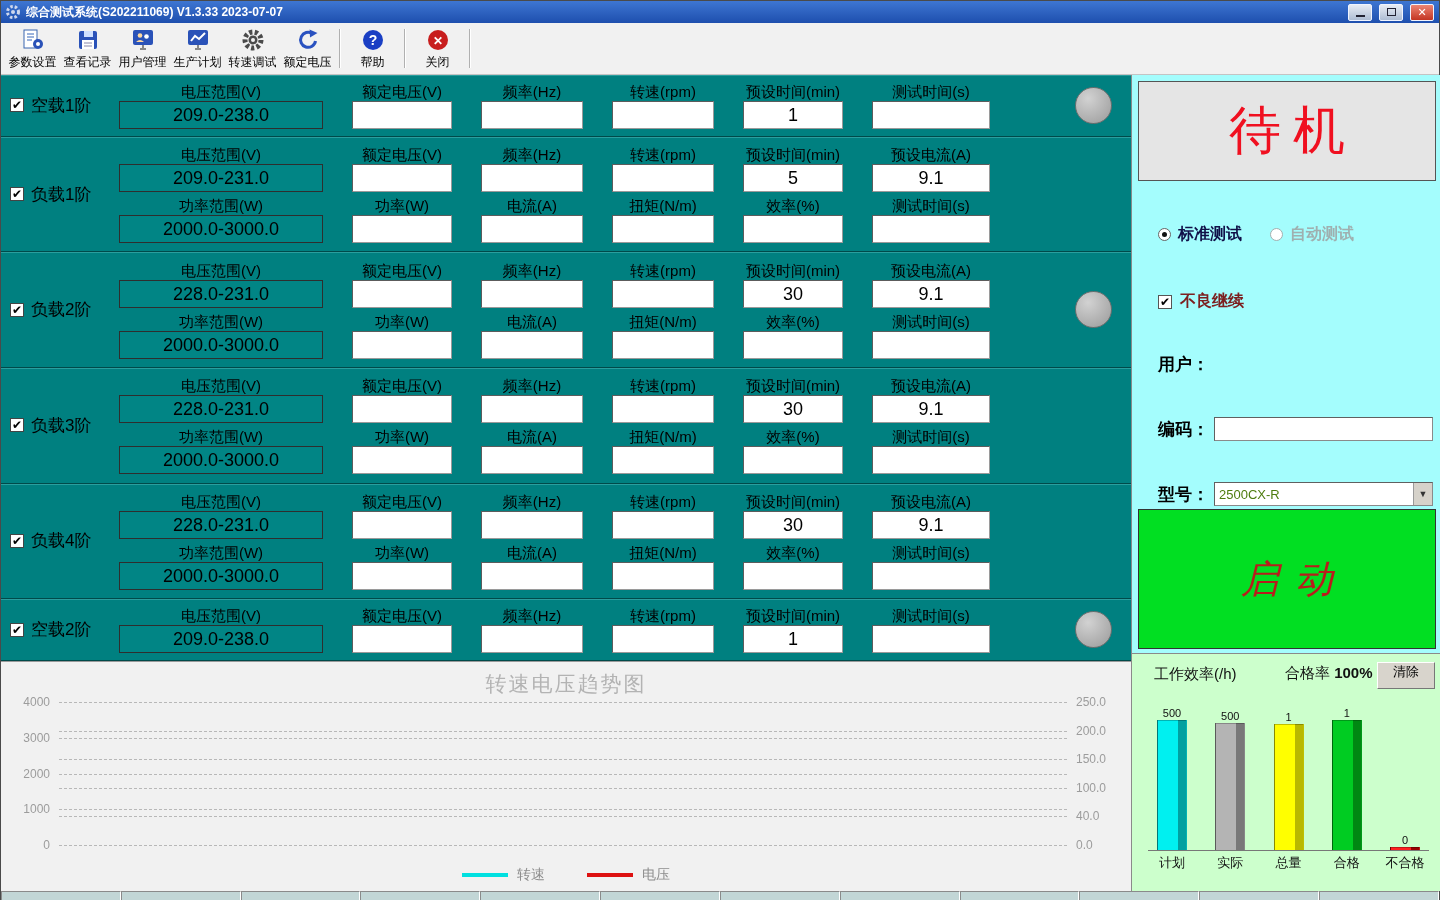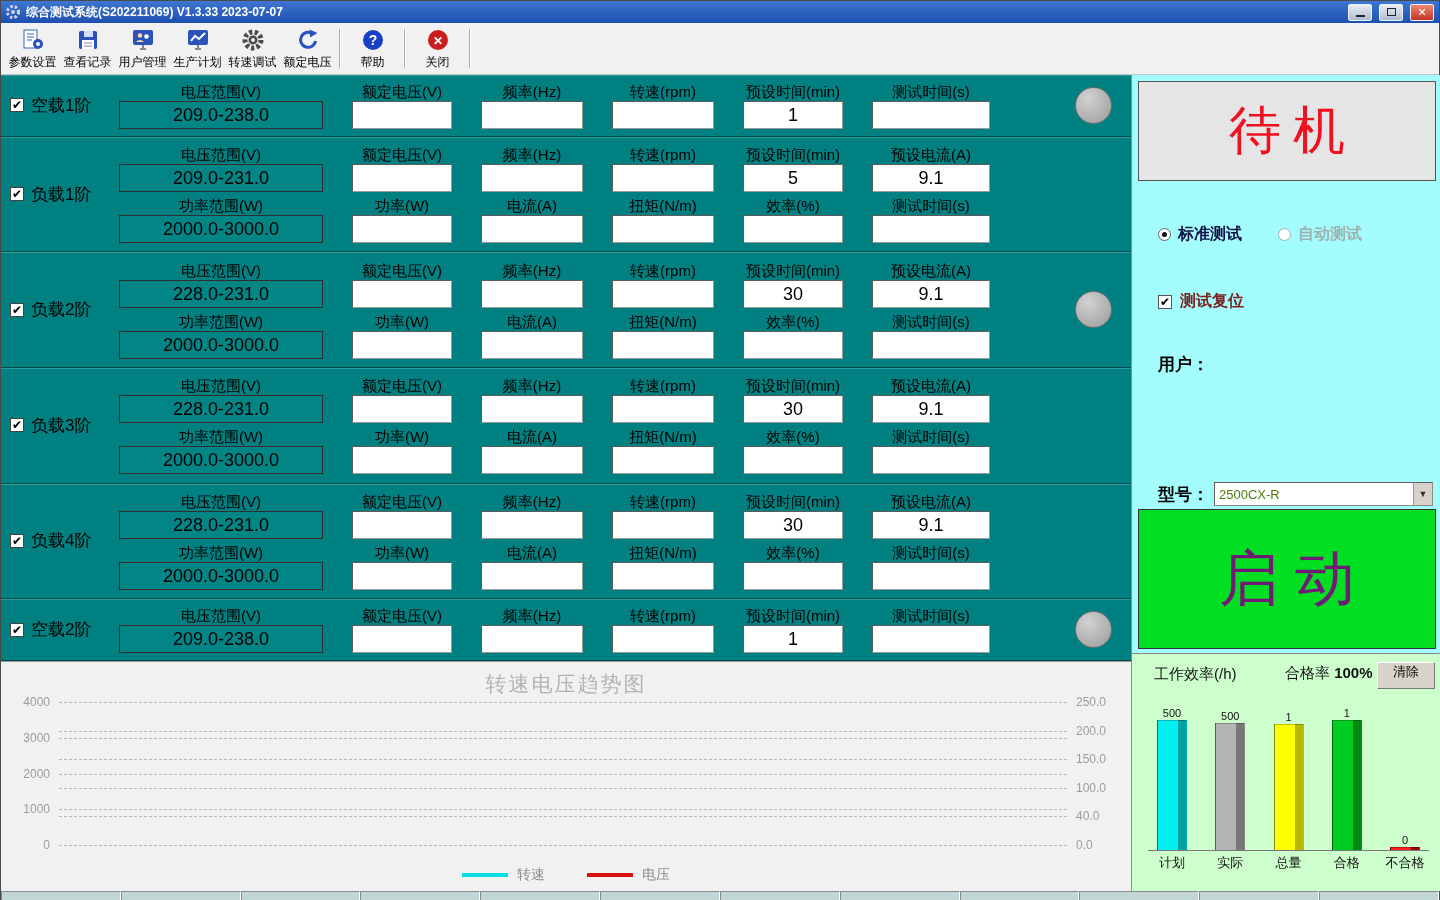--- a/index.html
+++ b/index.html
@@ -58,21 +58,21 @@
   .leg-item { display:flex; align-items:center; gap:9px; }
   .leg-line { width:46px; height:4px; }
   .leg-text { font-size:14px; color:#8d8d8d; }
 
   
   #right { position:absolute; top:74px; left:1130px; width:310px; height:578px; background:#a4fdfd; border-left:1px solid #8a8a8a; }
   .standby-box { position:absolute; top:6px; left:6px; width:298px; height:100px; background:#e5e5e5;
     border:1px solid #555; display:flex; align-items:center; justify-content:center; }
   .standby-box span { font-family:"DejaVu Serif","Liberation Serif",serif; font-size:52px; color:#f01020;
     letter-spacing:12px; text-indent:12px; }
-  .modes { position:absolute; top:149px; left:26px; display:flex; gap:36px; }
+  .modes { position:absolute; top:149px; left:26px; display:flex; gap:28px; }
   .mode { display:flex; align-items:center; gap:7px; }
   .radio { width:13px; height:13px; border-radius:50%; background:#fff; border:1px solid #666; position:relative; flex:none; }
   .radio.checked::after { content:""; position:absolute; inset:3px; background:#111; border-radius:50%; }
   .mode-label { font-size:16px; font-weight:bold; color:#101048; }
   .mode.disabled .radio { border-color:#a2b0b0; }
   .mode.disabled .mode-label { color:#9fb0b0; }
   .defect { position:absolute; top:216px; left:26px; display:flex; align-items:center; gap:8px; }
   .cb2 { width:14px; height:14px; background:#fff; border:1px solid #555; font-size:12px; line-height:12px;
     text-align:center; color:#000; flex:none; }
   .defect-label { font-size:16px; font-weight:bold; color:#7c2020; }
@@ -81,22 +81,22 @@
   .flabel { font-size:17px; font-weight:bold; color:#000; width:56px; flex:none; }
   .finput { flex:1; height:24px; background:#fff; border:1px solid #8a8a8a; border-top-color:#606060;
     border-left-color:#606060; font-size:13px; padding:0 4px; font-family:inherit; color:#000; }
   .combo { flex:1; height:24px; background:#fff; border:1px solid #8a8a8a; border-top-color:#606060;
     border-left-color:#606060; display:flex; align-items:center; }
   .combo-val { flex:1; font-size:13px; padding-left:4px; color:#4d7c0f; }
   .combo-btn { width:19px; align-self:stretch; background:#d6d2ca; border-left:1px solid #9a9a9a;
     font-size:9px; display:flex; align-items:center; justify-content:center; color:#333; }
   .start-box { position:absolute; top:434px; left:6px; width:298px; height:140px; background:#01df22;
     border:1px solid #333; display:flex; align-items:center; justify-content:center; cursor:default; }
-  .start-box span { font-family:"DejaVu Serif","Liberation Serif",serif; font-size:60px; color:#701a75;
-    letter-spacing:16px; text-indent:16px; }
+  .start-box span { font-family:"DejaVu Serif","Liberation Serif",serif; font-size:38px; color:#b91c1c;
+    letter-spacing:16px; text-indent:16px;font-style:italic; }
 
   
   #stats { position:absolute; top:652px; left:1130px; width:310px; height:238px; background:#ccffcc;
     border-left:1px solid #8a8a8a; border-top:1px solid #8a8a8a; }
   .rate-l { position:absolute; top:11px; left:22px; font-size:15px; color:#111; }
   .rate-r { position:absolute; top:10px; left:153px; font-size:15px; color:#111; }
   .rate-r b { font-size:15px; }
   .clear-btn { position:absolute; top:8px; right:6px; width:58px; height:27px; background:#d8d4cc;
     border:1px solid; border-color:#fff #777 #777 #fff; font-size:13px; text-align:center; line-height:17px; color:#000; }
   #bars { position:absolute; left:16px; right:12px; top:50px; bottom:40px; display:flex;
@@ -576,24 +576,28 @@
         <span class="radio checked"></span>
         <span class="mode-label">标准测试</span>
       </div>
       <div class="mode disabled">
         <span class="radio"></span>
         <span class="mode-label">自动测试</span>
       </div>
     </div>
     <div class="defect">
       <span class="cb2">✔</span>
-      <span class="defect-label">测试复位</span>
+      <span class="defect-label">不良继续</span>
     </div>
     <div class="field f-user">
       <span class="flabel">用户：</span>
+    </div>
+    <div class="field f-code">
+      <span class="flabel">编码：</span>
+      <input class="finput" value="" style="">
     </div>
     <div class="field f-model">
       <span class="flabel">型号：</span>
       <div class="combo">
         <span class="combo-val">2500CX-R</span>
         <span class="combo-btn">▼</span>
       </div>
     </div>
     <div class="start-box">
       <span>启动</span>

